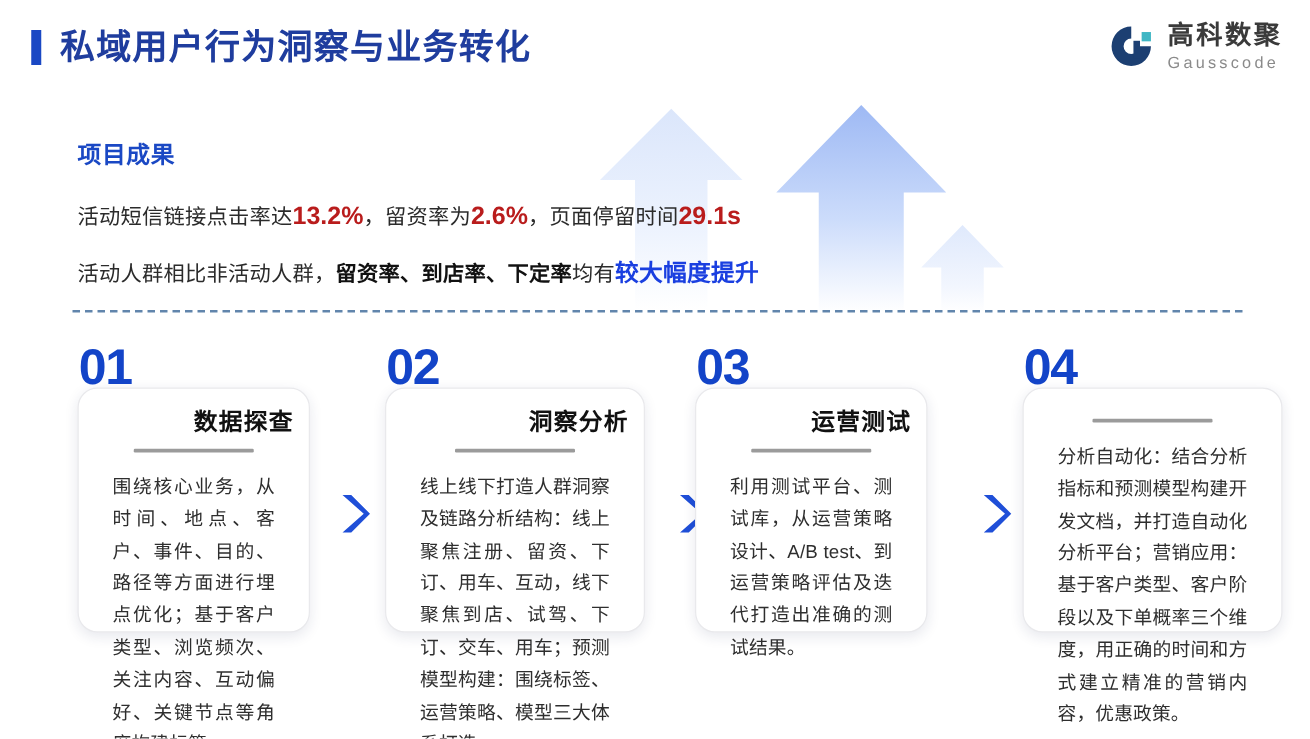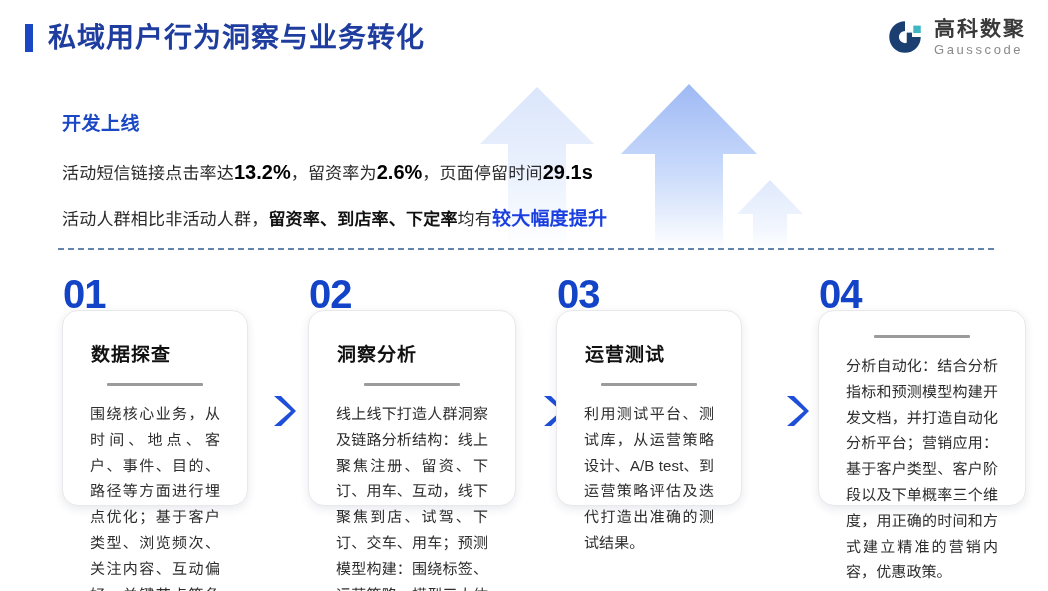--- a/index.html
+++ b/index.html
@@ -104,21 +104,21 @@
   }
   .results-line {
     font-size: 17px;
     color: #2b2b2b;
     line-height: 1.55;
     margin: 0 0 16px 0;
     letter-spacing: 0.2px;
     white-space: nowrap;
   }
   .hl-num {
-    color: #000000;
+    color: #b91c1c;
     font-weight: 700;
     font-size: 20px;
     letter-spacing: 0;
   }
   .hl-strong {
     font-weight: 700;
     color: #111111;
   }
   .hl-blue-bold {
     color: #1a3fe0;
@@ -162,27 +162,27 @@
     top: -38px;
     left: 0;
     width: 186px;
     font-size: 40px;
     font-weight: 700;
     color: #1344c8;
     letter-spacing: -1px;
     line-height: 42px;
   }
   .step-title {
-    text-align: left;
+    text-align: right;
     font-size: 19px;
     font-weight: 700;
     color: #111111;
     letter-spacing: 1px;
     line-height: 24px;
-    margin: 16px;
+    margin: 0;
   }
   .step-rule {
     width: 96px;
     height: 3px;
     background: #9b9b9b;
     margin: 8px auto 10px auto;
     border-radius: 1px;
   }
   .step-body {
     font-size: 15px;
@@ -252,21 +252,21 @@
         <rect x="33.5" y="11" width="8.5" height="8.5" fill="#3fb6c4"></rect>
       </svg>
       <div class="logo-text">
         <span class="logo-cn">高科数聚</span>
         <span class="logo-en">Gausscode</span>
       </div>
     </div>
   </div>
 
   <div class="results">
-    <div class="results-heading">开发上线</div>
+    <div class="results-heading">项目成果</div>
 
     <p class="results-line"><span>活动短信链接点击率达</span><span class="hl-num">13.2%</span><span>，留资率为</span><span class="hl-num">2.6%</span><span>，页面停留时间</span><span class="hl-num">29.1s</span></p>
 
     <p class="results-line"><span>活动人群相比非活动人群，</span><span class="hl-strong">留资率、到店率、下定率</span><span>均有</span><span class="hl-blue-bold">较大幅度提升</span></p>
   </div>
 
   <div class="divider"></div>
 
   <div class="steps">
 

